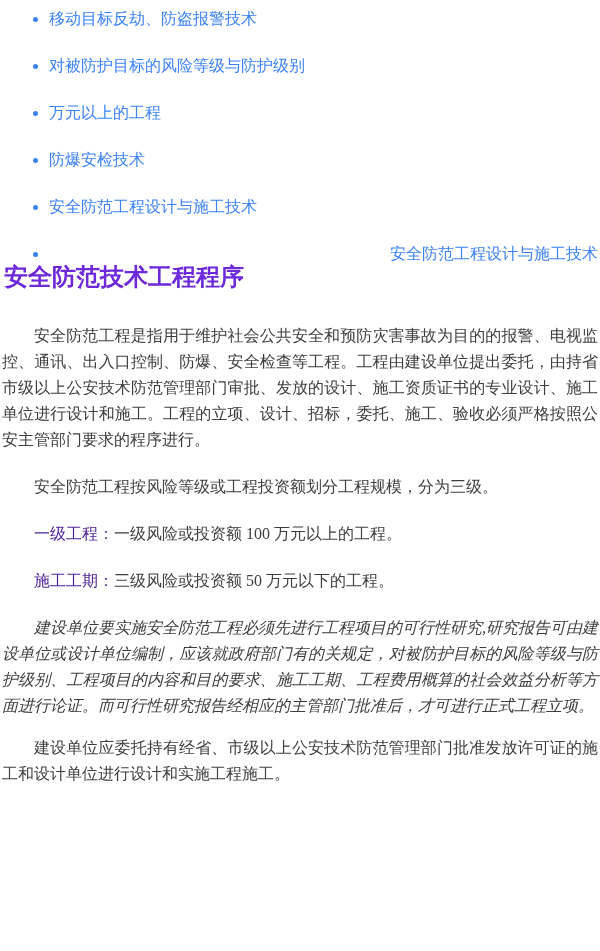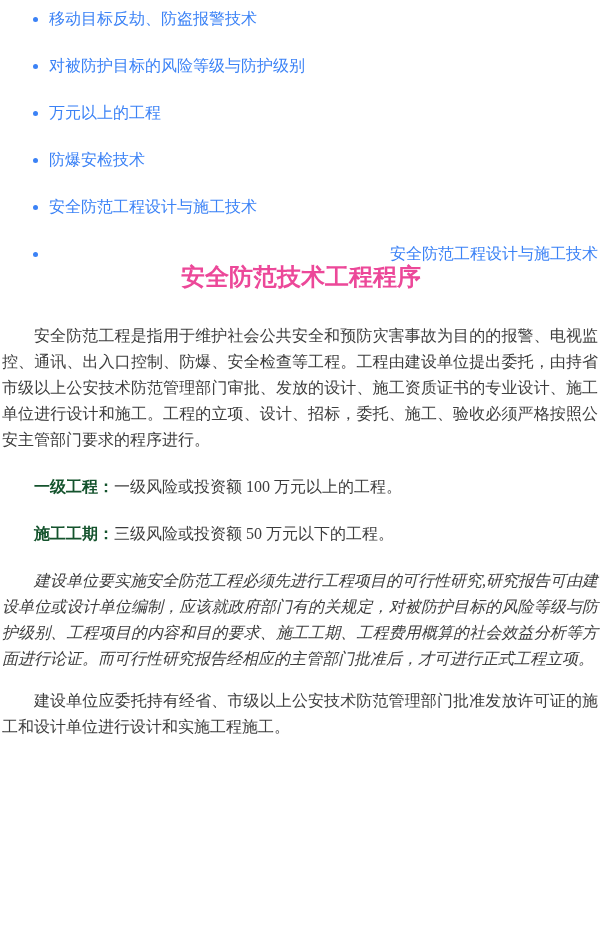--- a/index.html
+++ b/index.html
@@ -45,29 +45,28 @@
     margin-bottom: 16px;
     font-style: italic;
   }
   p.para.last {
     margin-bottom: 0;
   }
   h2.section-heading {
     font-size: 24px;
     line-height: 31px;
     font-weight: bold;
-    color: #ec4899;
+    color: #6d28d9;
     margin: 0 0 30px 0;
     text-indent: 2px;
     font-family: "Liberation Serif", "DejaVu Serif", serif;
-    text-align: center;
   }
   .grade-label {
-    font-weight: bold;
-    color: #14532d;
+    font-weight: normal;
+    color: #4c1d95;
   }
   .ref-link {
     font-family: "Liberation Sans", "DejaVu Sans", sans-serif;
     font-size: 12px;
     color: #333333;
     text-decoration: none;
     margin-left: 6px;
   }
 </style>
 </head>
@@ -82,20 +81,21 @@
     <li>防爆安检技术</li>
     <li>安全防范工程设计与施工技术</li>
     <li>安全防范工程设计与施工技术</li>
   </ul>
 
 
   <h2 class="section-heading">安全防范技术工程程序</h2>
 
   <p class="para">安全防范工程是指用于维护社会公共安全和预防灾害事故为目的的报警、电视监控、通讯、出入口控制、防爆、安全检查等工程。工程由建设单位提出委托，由持省市级以上公安技术防范管理部门审批、发放的设计、施工资质证书的专业设计、施工单位进行设计和施工。工程的立项、设计、招标，委托、施工、验收必须严格按照公安主管部门要求的程序进行。</p>
 
+  <p class="para">安全防范工程按风险等级或工程投资额划分工程规模，分为三级。</p>
 
   <p class="para"><span class="grade-label">一级工程：</span><span>一级风险或投资额 100 万元以上的工程。</span></p>
 
 
   <p class="para"><span class="grade-label">施工工期：</span><span>三级风险或投资额 50 万元以下的工程。</span></p>
 
   <p class="para tight-bottom">建设单位要实施安全防范工程必须先进行工程项目的可行性研究,研究报告可由建设单位或设计单位编制，应该就政府部门有的关规定，对被防护目标的风险等级与防护级别、工程项目的内容和目的要求、施工工期、工程费用概算的社会效益分析等方面进行论证。而可行性研究报告经相应的主管部门批准后，才可进行正式工程立项。</p>
 
   <p class="para last">建设单位应委托持有经省、市级以上公安技术防范管理部门批准发放许可证的施工和设计单位进行设计和实施工程施工。</p>
 

